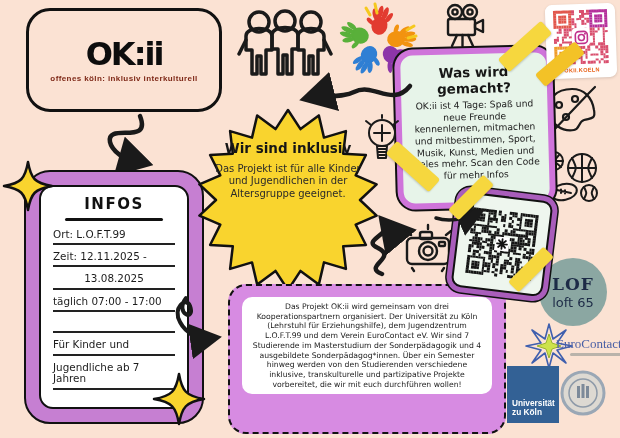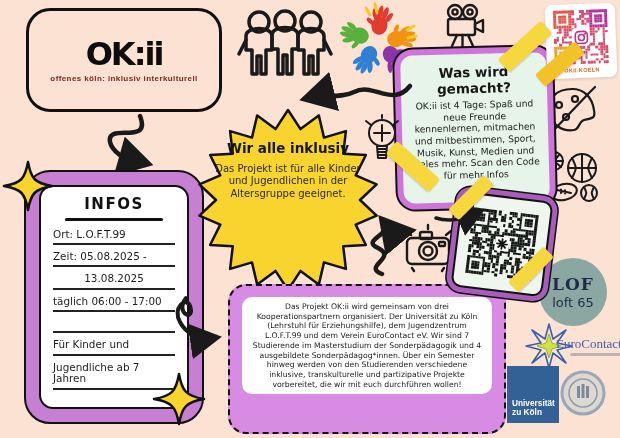--- a/index.html
+++ b/index.html
@@ -621,21 +621,21 @@
   <div class="tape" style="left:384px;top:158px;width:58px;height:17px;transform:rotate(42deg);"></div>
 
   <svg class="abs doodle" style="left:296px;top:78px;z-index:21;" width="118" height="34">
     <path d="M114,8 C96,30 78,4 58,14 C44,21 28,16 12,20" stroke-width="4.5" marker-end="url(#ah)"></path>
   </svg>
 
   <svg class="abs" style="left:196px;top:108px;z-index:11;" width="184" height="184">
     <polygon id="sb" points="92.0,2.0 104.5,21.1 122.8,7.4 128.0,29.6 149.9,23.1 147.2,45.7 169.9,47.0 159.7,67.4 180.6,76.4 164.0,92.0 180.6,107.6 159.7,116.6 169.9,137.0 147.2,138.3 149.9,160.9 128.0,154.4 122.8,176.6 104.5,162.9 92.0,182.0 79.5,162.9 61.2,176.6 56.0,154.4 34.1,160.9 36.8,138.3 14.1,137.0 24.3,116.6 3.4,107.6 20.0,92.0 3.4,76.4 24.3,67.4 14.1,47.0 36.8,45.7 34.1,23.1 56.0,29.6 61.2,7.4 79.5,21.1 " fill="#f9d42e" stroke="#111" stroke-width="2.5" stroke-linejoin="round"></polygon>
   </svg>
   <div class="abs star-text">
-    <div class="star-title">Wir alle inklusiv</div>
+    <div class="star-title">Wir sind inklusiv</div>
     <div class="star-body">Das Projekt ist für alle Kinder und Jugendlichen in der Altersgruppe geeignet.</div>
   </div>
 
   <svg class="abs doodle" style="left:362px;top:114px;z-index:21;" width="40" height="60">
     <g stroke-width="2">
       <circle cx="20" cy="19" r="13"></circle>
       <path d="M20,11 L20,27 M12,19 L28,19"></path>
       <path d="M15,32 L25,32 L24,44 L16,44 Z"></path>
       <path d="M16,35 L24,35 M16,38 L24,38 M17,41 L23,41"></path>
       <path d="M4,7 L9,11 M36,7 L31,11 M20,1 L20,4"></path>
@@ -1301,23 +1301,23 @@
     </div>
   </div>
   <div class="tape" style="left:446px;top:190px;width:50px;height:15px;transform:rotate(-45deg);"></div>
   <div class="tape" style="left:506px;top:262px;width:50px;height:15px;transform:rotate(-45deg);"></div>
 
   <div class="abs infos-card">
     <div class="infos-inner">
       <div class="infos-title">INFOS</div>
       <div class="infos-rule"></div>
       <div class="info-row">Ort: L.O.F.T.99</div>
-      <div class="info-row">Zeit: 05.08.2025 -</div>
+      <div class="info-row">Zeit: 12.11.2025 -</div>
       <div class="info-row center">13.08.2025</div>
-      <div class="info-row">täglich 06:00 - 17:00</div>
+      <div class="info-row">täglich 07:00 - 17:00</div>
       <div class="info-row empty"></div>
       <div class="info-row">Für Kinder und</div>
       <div class="info-row">Jugendliche ab 7 Jahren</div>
     </div>
   </div>
 
   <svg class="abs" style="left:2px;top:160px;z-index:31;" width="52" height="56">
     <path d="M26,2 C29,19 33,23 50,26 C33,29 29,33 26,50 C23,33 19,29 2,26 C19,23 23,19 26,2 Z" fill="#f9d42e" stroke="#111" stroke-width="2.5" stroke-linejoin="round"></path>
   </svg>
   <svg class="abs" style="left:152px;top:372px;z-index:31;" width="54" height="54">

